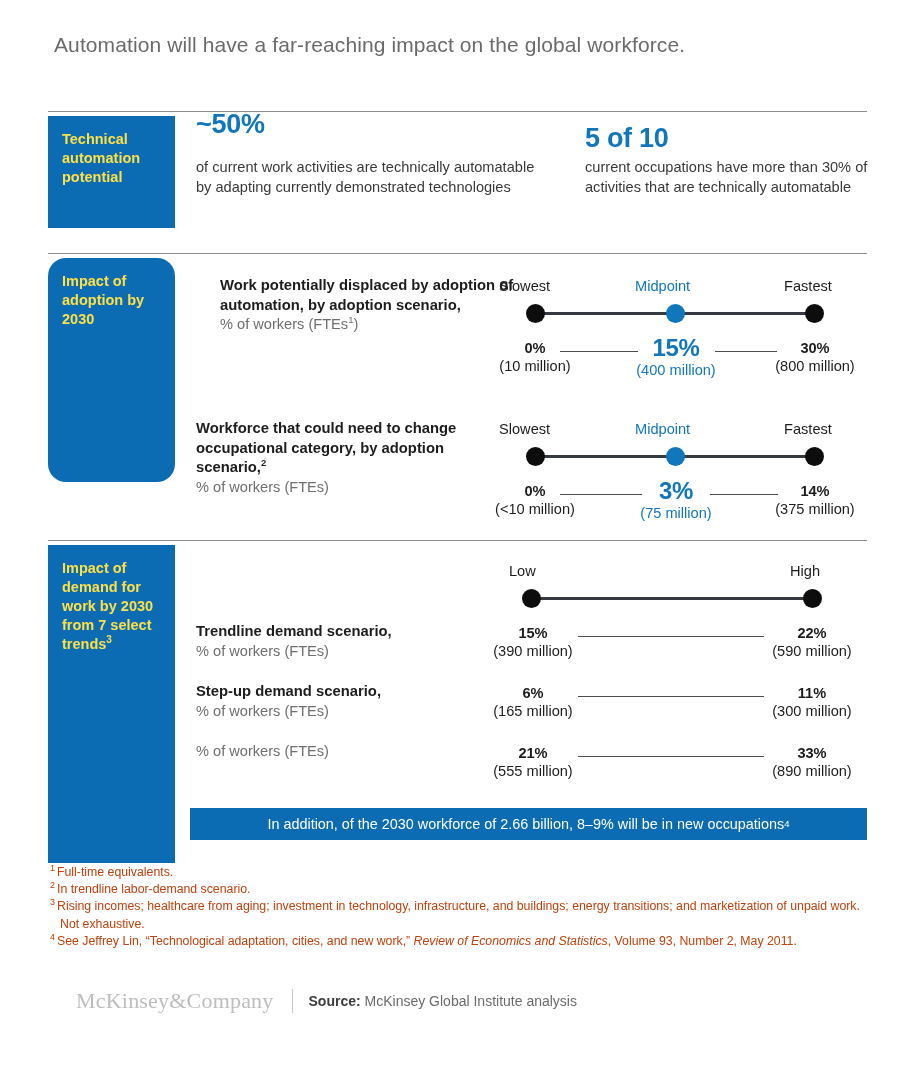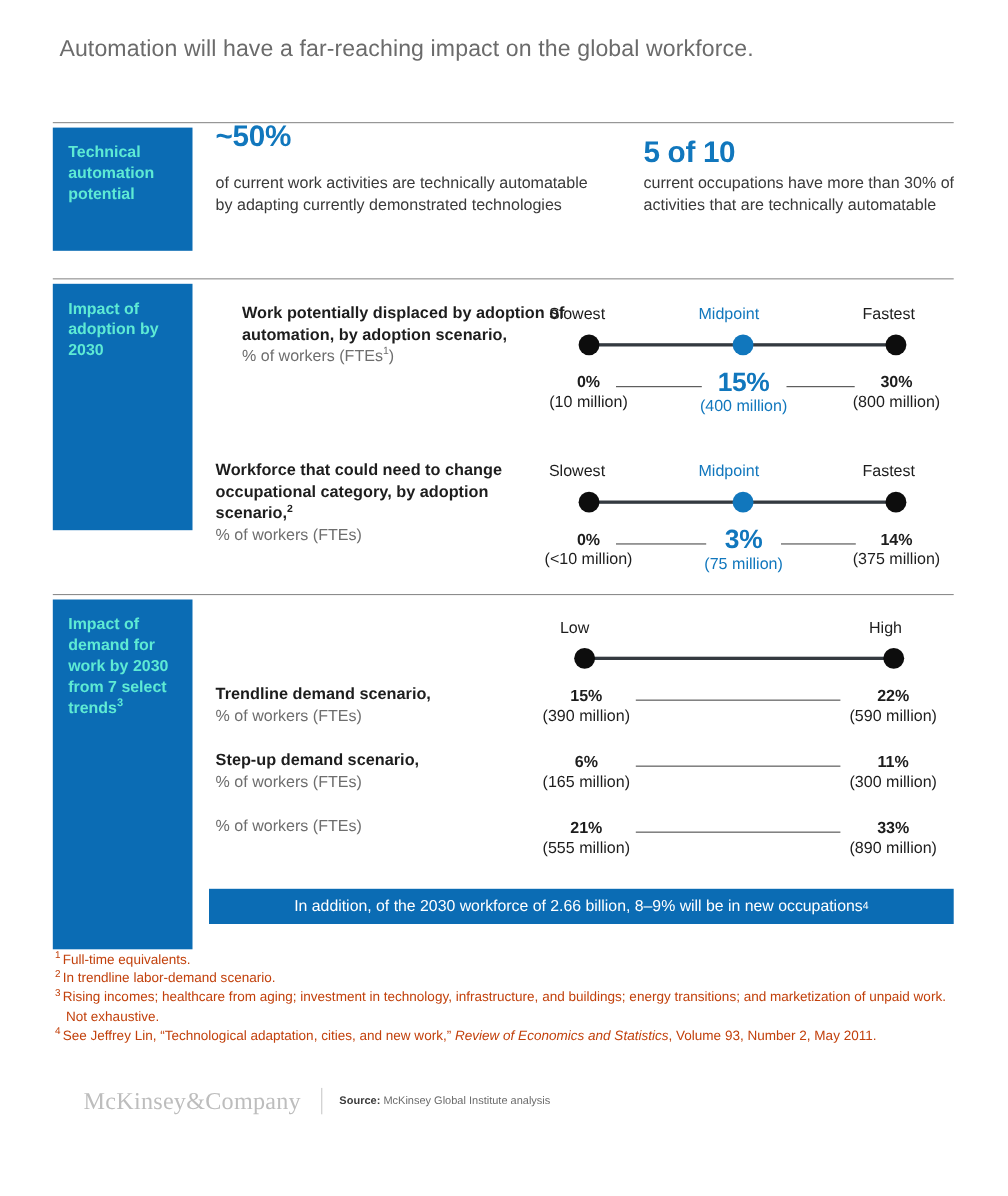--- a/index.html
+++ b/index.html
@@ -44,21 +44,21 @@
     height: 1px;
     background: #8c8c8c;
   }
 
   
   .side-block {
     position: absolute;
     left: 48px;
     width: 127px;
     background: #0b6cb4;
-    color: #5eead4;
+    color: #fde047;
     font-weight: bold;
     font-size: 14.5px;
     line-height: 19px;
     box-sizing: border-box;
     padding: 14px 0 10px 14px;
   }
 
   
   #sec1-block { top: 116px; height: 112px; }
 
@@ -76,21 +76,21 @@
     color: #3a3a3a;
     font-weight: 400;
   }
 
   #s1a-stat { left: 196px; top: 109px; }
   #s1a-body { left: 196px; top: 158px; width: 345px; }
   #s1b-stat { left: 585px; top: 123px; }
   #s1b-body { left: 585px; top: 158px; width: 290px; }
 
   
-  #sec2-block { top: 258px; height: 224px; }
+  #sec2-block { top: 258px; height: 224px; border-radius: 18px; }
 
   .chart-label {
     position: absolute;
     left: 196px;
     width: 300px;
   }
   .cl-main {
     font-size: 14.8px;
     font-weight: bold;
     line-height: 19.5px;
@@ -240,21 +240,21 @@
     letter-spacing: 0.2px;
     white-space: nowrap;
   }
   .divider {
     width: 1px;
     height: 24px;
     background: #c9c9c9;
     margin: 0 16px 0 18px;
   }
   .source {
-    font-size: 10px;
+    font-size: 14px;
     color: #6b6b6b;
     white-space: nowrap;
   }
   .source b { color: #3c3c3c; font-weight: bold; }
 </style>
 </head>
 <body>
 
 <div class="page">
 

